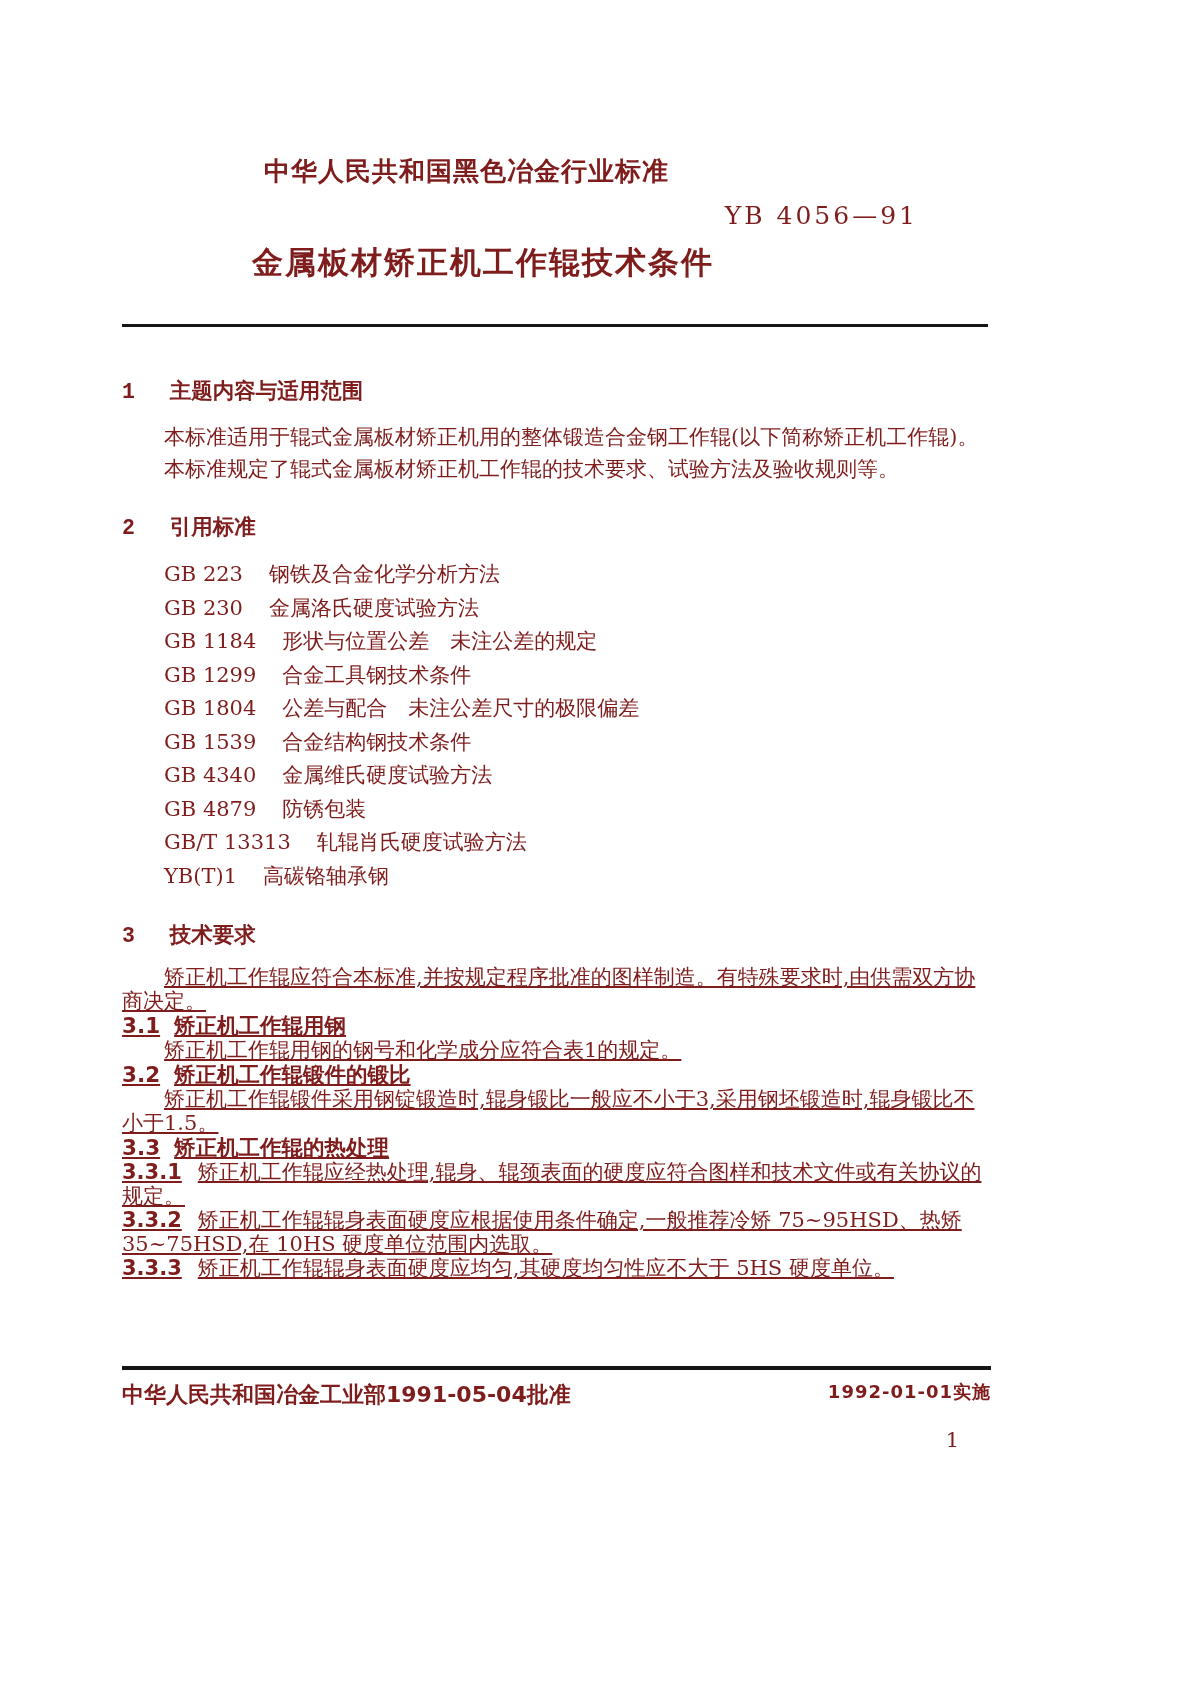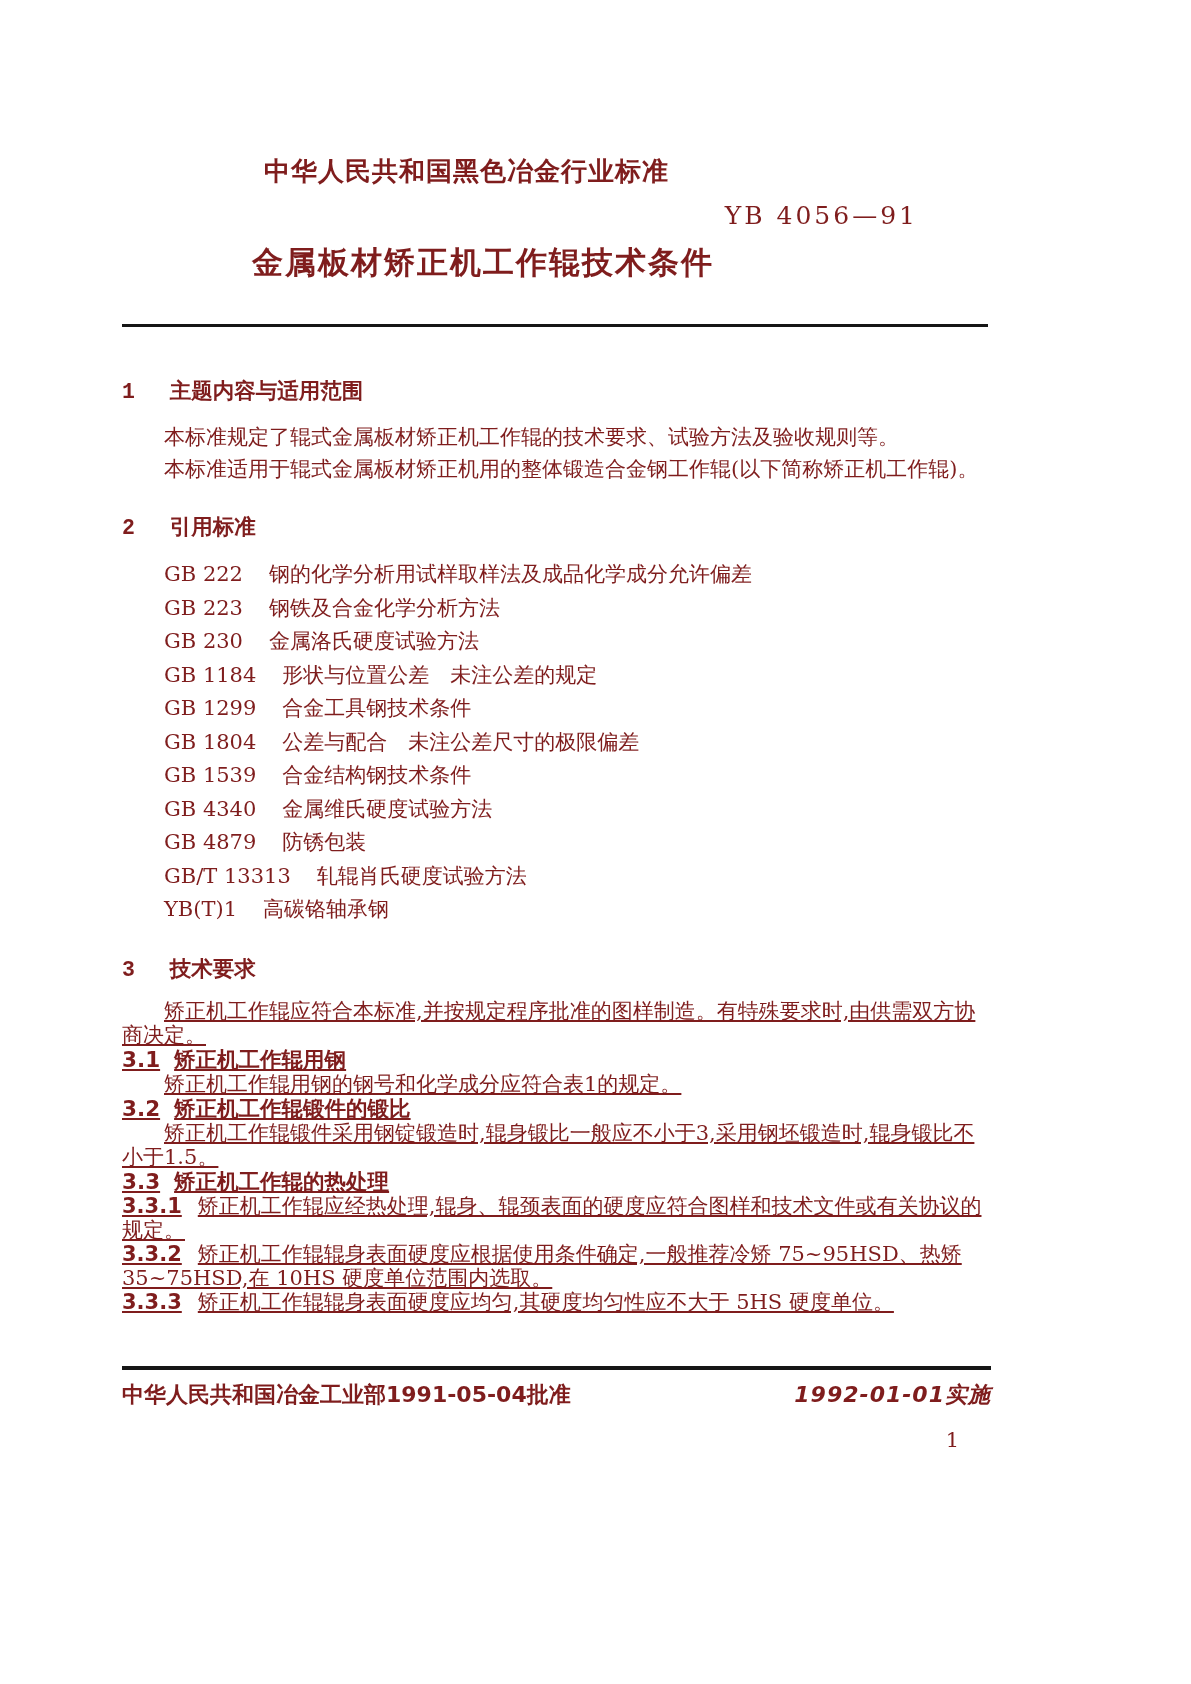--- a/index.html
+++ b/index.html
@@ -65,21 +65,21 @@
   .doc-footer { position:absolute; left:122px; right:200px; top:1362px; }
   .footer-rule { height:4px; background:#161616; }
   .footer-row {
     display:flex; justify-content:space-between; align-items:flex-start;
     margin-top:10px;
     font-family:"DejaVu Sans","Liberation Sans",sans-serif;
     font-weight:bold;
     gap:21px;
   }
   .approval { font-size:22px; }
-  .implementation { font-size:22px; letter-spacing:1px;font-style:italic; }
+  .implementation { font-size:18px; letter-spacing:1px; }
   .page-number { position:absolute; top:1424px; right:232px; font-size:21px; }
 </style>
 </head>
 <body>
 
 <div class="page">
   <div class="content">
 
     <header>
       <div class="std-class">中华人民共和国黑色冶金行业标准</div>
@@ -88,33 +88,30 @@
       <div class="title-rule"></div>
     </header>
 
     <main class="doc-body">
 
       <section>
         <h2 class="sec-head">
           <span class="sec-num">1</span>
           <span>主题内容与适用范围</span>
         </h2>
+        <p class="para indent">本标准适用于辊式金属板材矫正机用的整体锻造合金钢工作辊(以下简称矫正机工作辊)。</p>
         <p class="para indent">本标准规定了辊式金属板材矫正机工作辊的技术要求、试验方法及验收规则等。</p>
-        <p class="para indent">本标准适用于辊式金属板材矫正机用的整体锻造合金钢工作辊(以下简称矫正机工作辊)。</p>
       </section>
 
       <section>
         <h2 class="sec-head">
           <span class="sec-num">2</span>
           <span>引用标准</span>
         </h2>
         <div class="ref-list">
-          <div class="ref-row">
-            <span class="ref-code">GB 222</span><span class="ref-title">钢的化学分析用试样取样法及成品化学成分允许偏差</span>
-          </div>
           <div class="ref-row">
             <span class="ref-code">GB 223</span><span class="ref-title">钢铁及合金化学分析方法</span>
           </div>
           <div class="ref-row">
             <span class="ref-code">GB 230</span><span class="ref-title">金属洛氏硬度试验方法</span>
           </div>
           <div class="ref-row">
             <span class="ref-code">GB 1184</span><span class="ref-title">形状与位置公差　未注公差的规定</span>
           </div>
           <div class="ref-row">

